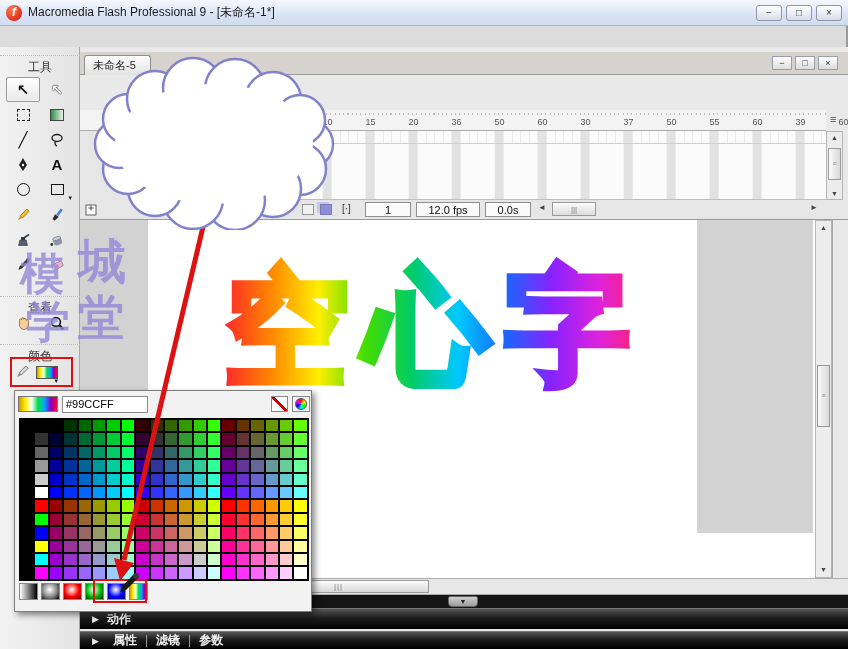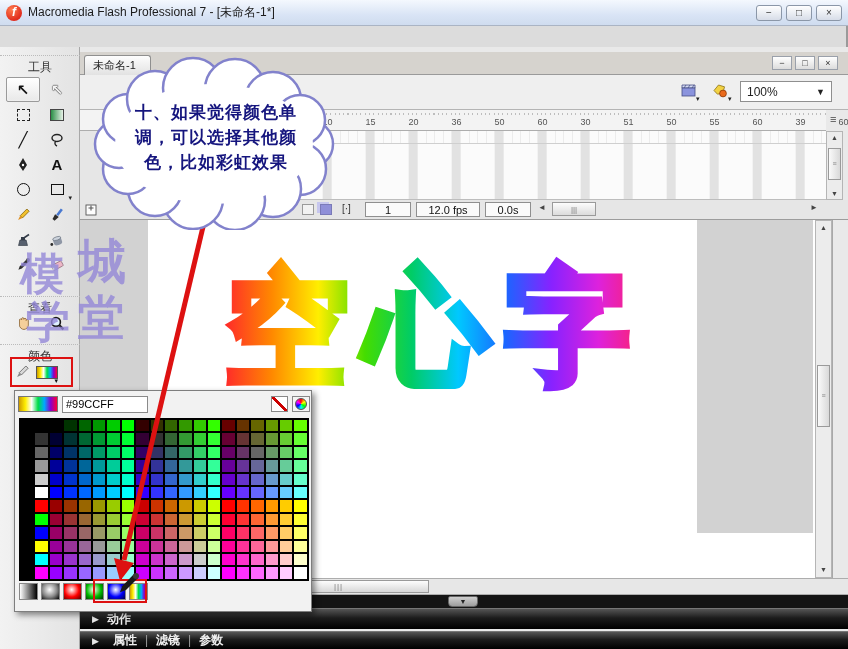--- a/index.html
+++ b/index.html
@@ -151,21 +151,21 @@
   #redbox-swatch { left:93px; top:579px; width:54px; height:24px; z-index:65; }
   #dropper-cursor { position:absolute; left:112px; top:572px; z-index:66; }
 </style>
 </head>
 <body>
 
 <div id="app">
 
   <div id="titlebar">
     <span id="flash-logo">f</span>
-    <span id="wintitle">Macromedia Flash Professional 7 - [未命名-1*]</span>
+    <span id="wintitle">Macromedia Flash Professional 9 - [未命名-1*]</span>
     <div class="winbtns">
       <span class="wbtn">−</span>
       <span class="wbtn">□</span>
       <span class="wbtn">×</span>
     </div>
   </div>
 
 
   <div id="toolbar">
     <div id="tools-header" class="tb-header">工具</div>
@@ -280,56 +280,39 @@
           </g>
         </svg>
       <span class="mini-swatch rainbow-fill" style="background: linear-gradient(90deg, rgb(204, 153, 0), rgb(255, 238, 0), rgb(255, 255, 255), rgb(0, 221, 68), rgb(0, 170, 255), rgb(136, 0, 204), rgb(255, 0, 51));">
           <span class="mini-dd">▾</span>
         </span>
     </div>
   </div>
 
   <div id="docwin">
     <div id="tabrow">
-      <div id="doctab">未命名-1</div>
+      <div id="doctab">未命名-5</div>
       <div id="docbtns">
         <span class="dbtn">−</span>
         <span class="dbtn">□</span>
         <span class="dbtn">×</span>
       </div>
     </div>
 
-    <div id="editbar">
-      <svg id="scene-ic" class="ebicon" width="20" height="18">
-        <path d="M2 6 L15 6 L15 3 L2 3 Z" fill="#d7ddf2" stroke="#474f86" stroke-width="0.8"></path>
-        <path d="M4 6 L6 3 M8 6 L10 3 M12 6 L14 3" stroke="#474f86" stroke-width="0.8"></path>
-        <rect x="2" y="6" width="13" height="8" fill="#8a93dd" stroke="#474f86" stroke-width="0.8"></rect>
-        </svg>
-      <span class="eb-dd" style="left:616px">▾</span>
-      <svg id="symbol-ic" class="ebicon" width="20" height="18">
-        <path d="M3 8.5 L7.5 3 L13.5 4.8 L12 11 L6.5 12.2 Z" fill="#f2d244" stroke="#8d7417" stroke-width="0.8"></path>
-        <circle cx="12" cy="11.5" r="3.4" fill="#ea6a1c" stroke="#8d3a08" stroke-width="0.8"></circle>
-        </svg>
-      <span class="eb-dd" style="left:648px">▾</span>
-      <div id="zoomsel">
-        <span>100%</span>
-        <span class="dd">▼</span>
-      </div>
-    </div>
 
     <div id="ruler">
         <span class="rnum" style="left: 204.4px;">5</span>
         <span class="rnum" style="left: 247.4px;">10</span>
         <span class="rnum" style="left: 290.4px;">15</span>
         <span class="rnum" style="left: 333.4px;">20</span>
         <span class="rnum" style="left: 376.4px;">36</span>
         <span class="rnum" style="left: 419.4px;">50</span>
         <span class="rnum" style="left: 462.4px;">60</span>
         <span class="rnum" style="left: 505.4px;">30</span>
-        <span class="rnum" style="left: 548.4px;">51</span>
+        <span class="rnum" style="left: 548.4px;">37</span>
         <span class="rnum" style="left: 591.4px;">50</span>
         <span class="rnum" style="left: 634.4px;">55</span>
         <span class="rnum" style="left: 677.4px;">60</span>
         <span class="rnum" style="left: 720.4px;">39</span>
         <span class="rnum" style="left: 763.4px;">60</span>
       </div>
     <span id="rulermenu">≡</span>
 
     <div id="frames">
       <div id="framerow"></div>
@@ -684,25 +667,20 @@
         <circle cx="31" cy="96" r="24"></circle>
         <circle cx="40" cy="71" r="25"></circle>
         <circle cx="67" cy="51" r="28"></circle>
         <circle cx="105" cy="40" r="30"></circle>
         <circle cx="147" cy="41" r="30"></circle>
         <circle cx="185" cy="52" r="28"></circle>
         <circle cx="212" cy="72" r="25"></circle>
       </g>
     <ellipse cx="126" cy="96" rx="99" ry="60" fill="#ffffff"></ellipse>
   </svg>
-  <div id="cloudtext">
-    <div>十、如果觉得颜色单</div>
-    <div>调，可以选择其他颜</div>
-    <div>色，比如彩虹效果</div>
-  </div>
 
   <svg id="annotsvg">
     <line id="redline" x1="207" y1="210" x2="124" y2="560" stroke="#dd1111" stroke-width="5"></line>
     <polygon id="redarrow" points="120,581 134,563 114,558" fill="#dd1111"></polygon>
   </svg>
   <div id="redbox-toolbar" class="annot-box" style="border-color: rgb(221, 17, 17);"></div>
   <div id="redbox-swatch" class="annot-box" style="border-color: rgb(221, 17, 17);"></div>
   <svg id="dropper-cursor" width="30" height="28">
     <path d="M22 2 l4 4 -12 12 -6 2.2 2.2-6 z" fill="#1a1a1a"></path>
     <circle cx="24" cy="4" r="3" fill="#3a3a3a"></circle>

